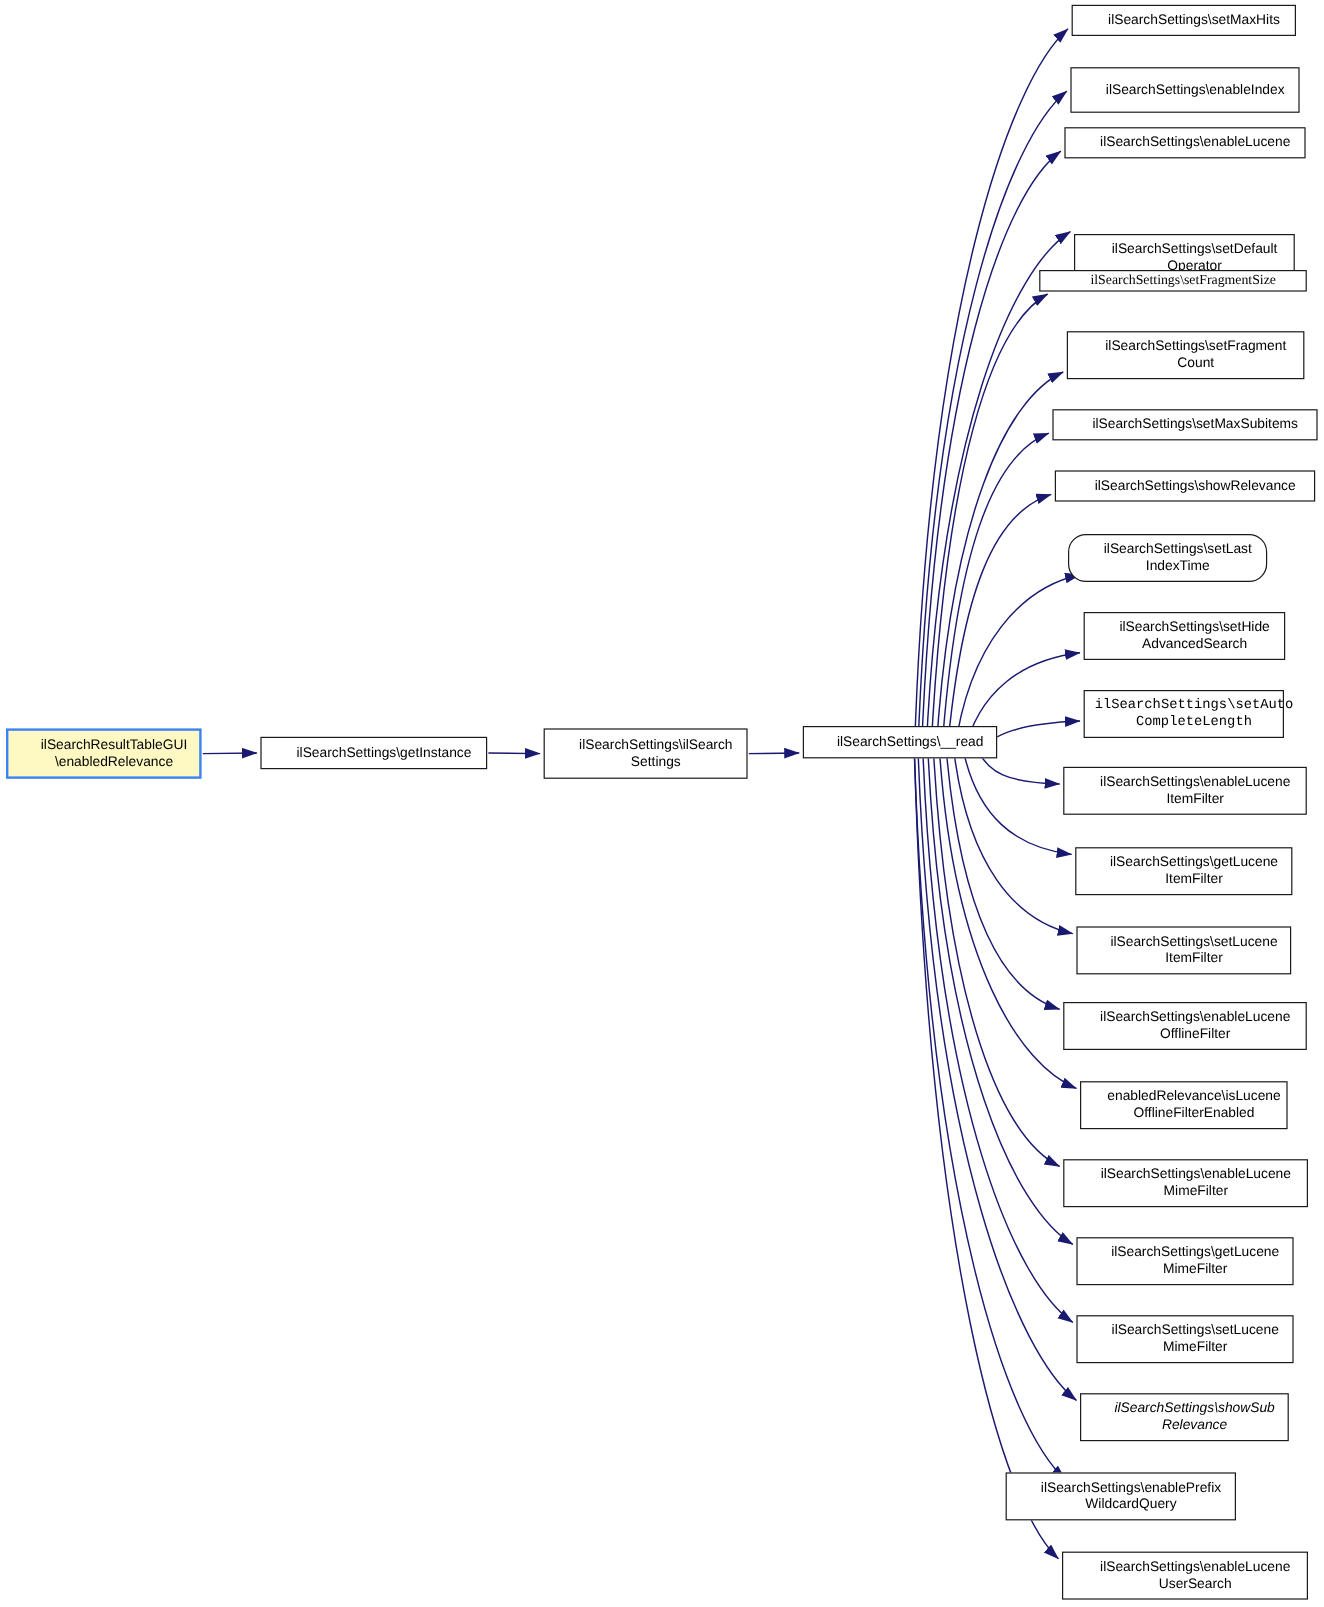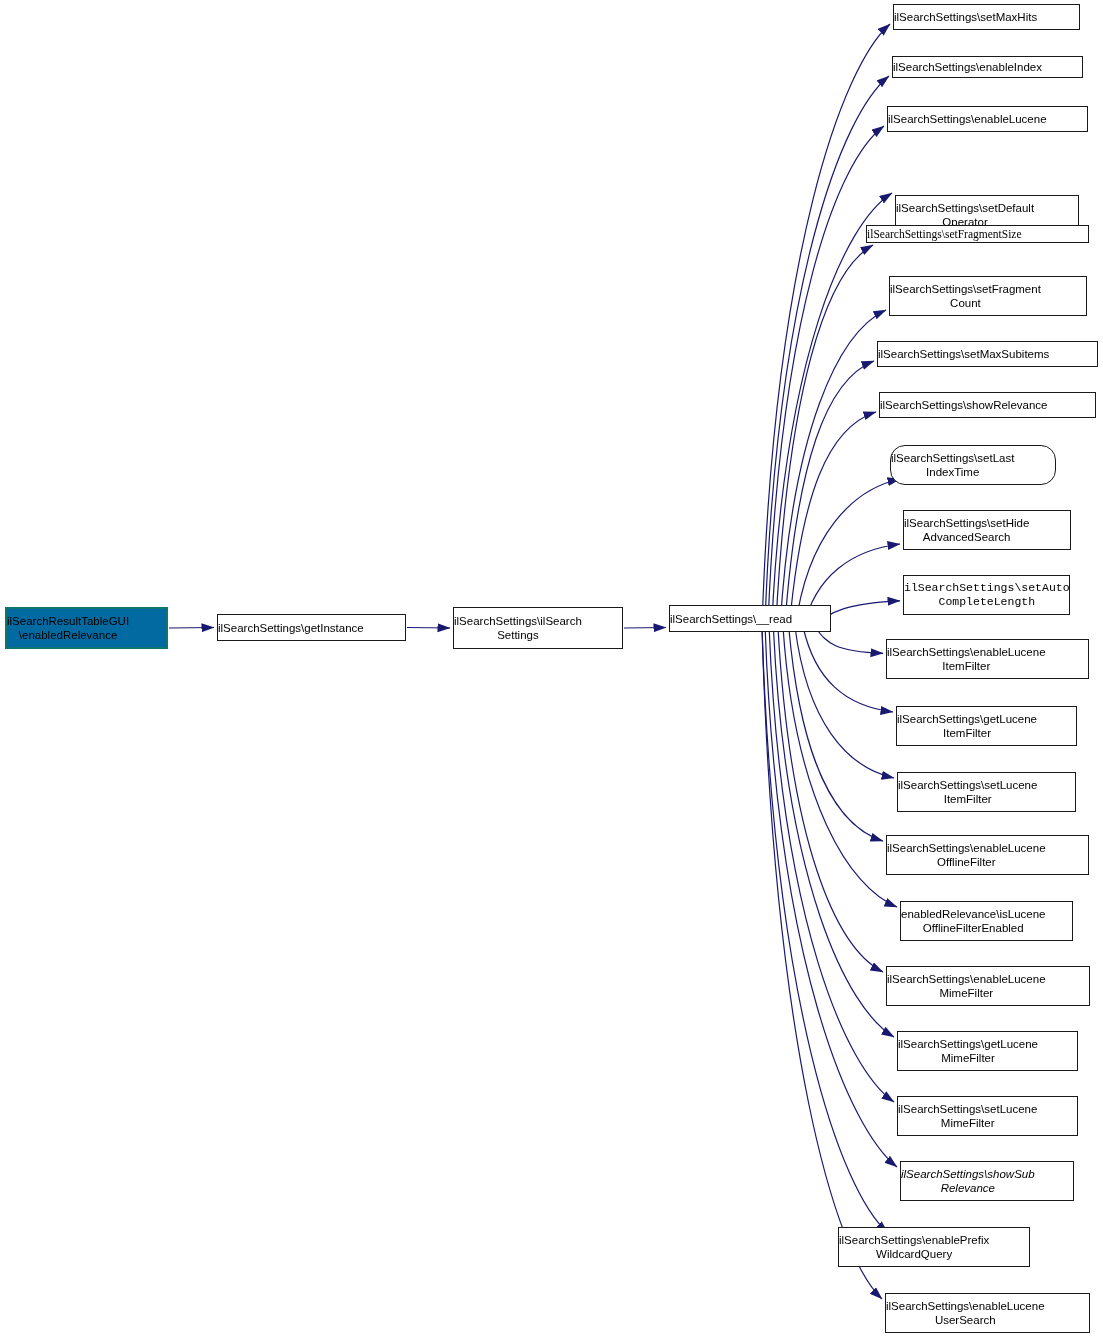--- a/index.html
+++ b/index.html
@@ -25,32 +25,34 @@
   #edge-layer path.edge {
     fill: none;
     stroke: var(--edge-color, #191970);
     stroke-width: 1.2px;
   }
   .node {
     position: absolute;
     box-sizing: border-box;
     display: flex;
     align-items: center;
+    justify-content: center;
     text-align: center;
     background: #ffffff;
     border: 1.5px solid #1a1a1a;
     color: #000000;
     font-size: 11.5px;
     line-height: 14px;
     white-space: pre-line;
     cursor: pointer;
+    padding-left: 17px;
   }
   .node.highlight {
-    background: #0369a1;
-    border: 2px solid #0f766e;
+    background: #fef9c3;
+    border: 2px solid #3b82f6;
   }
 </style>
 </head>
 <body>
 
 <div class="graph">
   <svg id="edge-layer" viewBox="0 0 1103 1339" xmlns="http://www.w3.org/2000/svg">
     <defs>
       <marker id="arrow" markerWidth="14" markerHeight="10" refX="12.5" refY="4.5" orient="auto" markerUnits="userSpaceOnUse">
         <path d="M0,0 L13,4.5 L0,9 z" fill="#191970"></path>
@@ -83,21 +85,21 @@
       <path d="M 762 627.5 C 774 1043.83, 834 1254, 882 1299" class="edge" marker-end="url(#arrow)"></path>
     </svg>
   <div id="nodes">
       <div class="node highlight" style="left: 5px; top: 607px; width: 163px; height: 42px;"><span>ilSearchResultTableGUI
 \enabledRelevance</span></div>
       <div class="node" style="left: 217px; top: 614px; width: 189px; height: 27px;"><span>ilSearchSettings\getInstance</span></div>
       <div class="node" style="left: 453px; top: 607px; width: 170px; height: 42px;"><span>ilSearchSettings\ilSearch
 Settings</span></div>
       <div class="node" style="left: 669px; top: 605px; width: 162px; height: 27px;"><span>ilSearchSettings\__read</span></div>
       <div class="node" style="left: 893px; top: 4px; width: 187px; height: 26px;"><span>ilSearchSettings\setMaxHits</span></div>
-      <div class="node" style="left: 892px; top: 56px; width: 191px; height: 22px;"><span>ilSearchSettings\enableIndex</span></div>
+      <div class="node" style="left: 892px; top: 56px; width: 191px; height: 38px;"><span>ilSearchSettings\enableIndex</span></div>
       <div class="node" style="left: 887px; top: 106px; width: 201px; height: 26px;"><span>ilSearchSettings\enableLucene</span></div>
       <div class="node" style="left: 895px; top: 159px; width: 184px; height: 40px; margin-top: 36px;"><span>ilSearchSettings\setDefault
 Operator</span></div>
       <div class="node" style="left: 866px; top: 225px; width: 223px; height: 18px; font-family: Liberation Serif, serif;"><span>ilSearchSettings\setFragmentSize</span></div>
       <div class="node" style="left: 889px; top: 276px; width: 198px; height: 40px;"><span>ilSearchSettings\setFragment
 Count</span></div>
       <div class="node" style="left: 877px; top: 341px; width: 221px; height: 26px;"><span>ilSearchSettings\setMaxSubitems</span></div>
       <div class="node" style="left: 879px; top: 392px; width: 217px; height: 26px;"><span>ilSearchSettings\showRelevance</span></div>
       <div class="node" style="left: 890px; top: 445px; width: 166px; height: 40px; border-radius: 15px;"><span>ilSearchSettings\setLast
 IndexTime</span></div>

